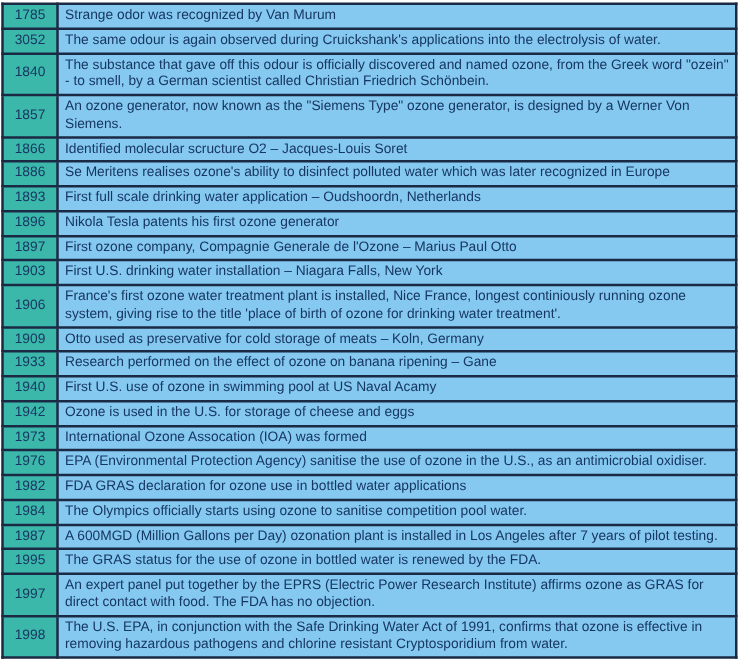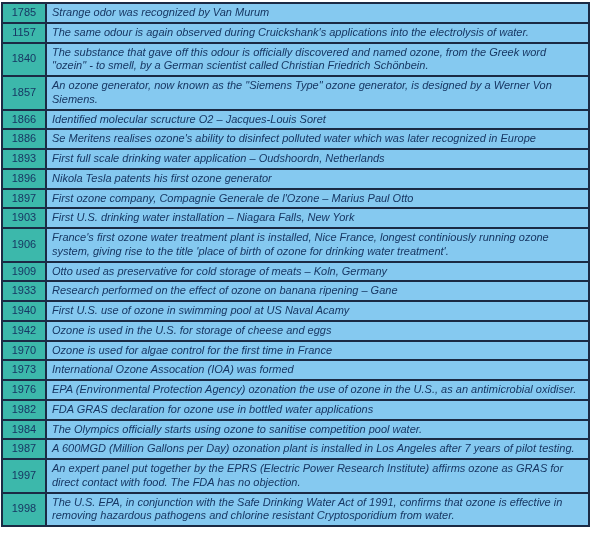--- a/index.html
+++ b/index.html
@@ -34,35 +34,34 @@
     padding: 2px 5px;
     vertical-align: middle;
   }
   .year-cell {
     background: var(--year-bg);
     width: 44px;
     text-align: center;
   }
   .event-cell {
     background: var(--event-bg);
-    font-style: italic;
   }
 </style>
 </head>
 <body>
 
 <div>
   <table class="timeline-table">
     <tbody>
         <tr>
           <td class="year-cell">1785</td>
           <td class="event-cell">Strange odor was recognized by Van Murum</td>
         </tr>
         <tr>
-          <td class="year-cell">1157</td>
+          <td class="year-cell">3052</td>
           <td class="event-cell">The same odour is again observed during Cruickshank's applications into the electrolysis of water.</td>
         </tr>
         <tr>
           <td class="year-cell">1840</td>
           <td class="event-cell">The substance that gave off this odour is officially discovered and named ozone, from the Greek word "ozein" - to smell, by a German scientist called Christian Friedrich Schönbein.</td>
         </tr>
         <tr>
           <td class="year-cell">1857</td>
           <td class="event-cell">An ozone generator, now known as the "Siemens Type" ozone generator, is designed by a Werner Von Siemens.</td>
         </tr>
@@ -104,44 +103,44 @@
         </tr>
         <tr>
           <td class="year-cell">1940</td>
           <td class="event-cell">First U.S. use of ozone in swimming pool at US Naval Acamy</td>
         </tr>
         <tr>
           <td class="year-cell">1942</td>
           <td class="event-cell">Ozone is used in the U.S. for storage of cheese and eggs</td>
         </tr>
         <tr>
-          <td class="year-cell">1970</td>
-          <td class="event-cell">Ozone is used for algae control for the first time in France</td>
-        </tr>
-        <tr>
           <td class="year-cell">1973</td>
           <td class="event-cell">International Ozone Assocation (IOA) was formed</td>
         </tr>
         <tr>
           <td class="year-cell">1976</td>
-          <td class="event-cell">EPA (Environmental Protection Agency) ozonation the use of ozone in the U.S., as an antimicrobial oxidiser.</td>
+          <td class="event-cell">EPA (Environmental Protection Agency) sanitise the use of ozone in the U.S., as an antimicrobial oxidiser.</td>
         </tr>
         <tr>
           <td class="year-cell">1982</td>
           <td class="event-cell">FDA GRAS declaration for ozone use in bottled water applications</td>
         </tr>
         <tr>
           <td class="year-cell">1984</td>
           <td class="event-cell">The Olympics officially starts using ozone to sanitise competition pool water.</td>
         </tr>
         <tr>
           <td class="year-cell">1987</td>
           <td class="event-cell">A 600MGD (Million Gallons per Day) ozonation plant is installed in Los Angeles after 7 years of pilot testing.</td>
         </tr>
         <tr>
+          <td class="year-cell">1995</td>
+          <td class="event-cell">The GRAS status for the use of ozone in bottled water is renewed by the FDA.</td>
+        </tr>
+        <tr>
           <td class="year-cell">1997</td>
           <td class="event-cell">An expert panel put together by the EPRS (Electric Power Research Institute) affirms ozone as GRAS for direct contact with food. The FDA has no objection.</td>
         </tr>
         <tr>
           <td class="year-cell">1998</td>
           <td class="event-cell">The U.S. EPA, in conjunction with the Safe Drinking Water Act of 1991, confirms that ozone is effective in removing hazardous pathogens and chlorine resistant Cryptosporidium from water.</td>
         </tr>
       </tbody>
   </table>
 </div>

